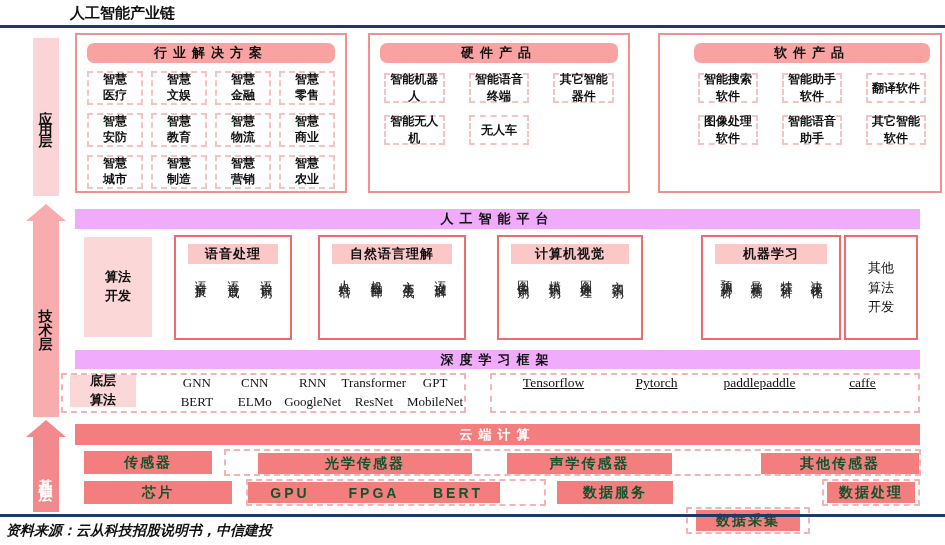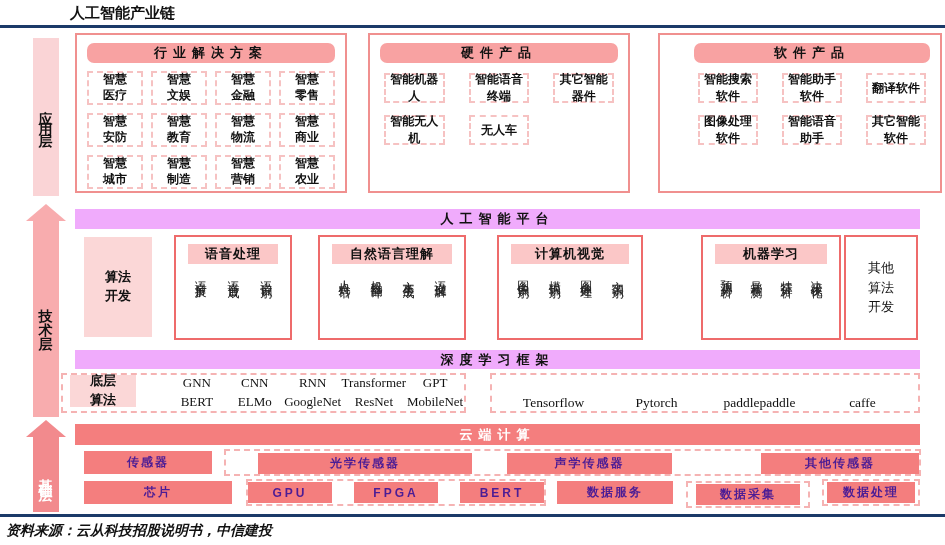--- a/index.html
+++ b/index.html
@@ -61,37 +61,37 @@
   .vcols{display:flex;justify-content:space-around;padding:2px 8px 0;}
   .vtext{writing-mode:vertical-lr;text-orientation:upright;font-size:12px;letter-spacing:2px;color:#222;}
   .big-label{font-weight:normal;font-size:13px;white-space:pre-line;text-align:left;line-height:1.5;}
 
   
   .dashed{position:absolute;border:2px dashed #F5B3B3;background:#fff;box-sizing:border-box;}
   .base-box{left:61px;top:373px;width:405px;height:40px;display:flex;align-items:flex-start;gap:32px;}
   .base-label{margin-left:7px;width:66px;height:32px;flex:none;}
   .algo-grid{flex:1;display:grid;grid-template-columns:repeat(5,1fr);row-gap:3px;
              font-family:"Liberation Serif","DejaVu Serif",serif;font-size:13px;text-align:center;}
-  .fw-box{left:490px;top:373px;width:430px;height:40px;display:flex;align-items:flex-end;padding:0 4px 0 10px;}
+  .fw-box{left:490px;top:373px;width:430px;height:40px;display:flex;align-items:flex-start;padding:0 4px 0 10px;text-decoration:underline;}
   .fw-item{flex:1;text-align:center;font-family:"Liberation Serif","DejaVu Serif",serif;font-size:13.5px;}
   .fw-label{width:62px;height:34px;flex:none;}
 
   
-  .pill{background:#F47E7E;color:#4c1d95;font-weight:bold;font-size:12px;letter-spacing:2px;
+  .pill{background:#F47E7E;color:#14532d;font-weight:bold;font-size:14px;letter-spacing:2px;
         display:flex;align-items:center;justify-content:center;box-sizing:border-box;}
   .p-sensor{position:absolute;left:84px;top:451px;width:128px;height:23px;}
   .sensor-dash{left:224px;top:449px;width:697px;height:27px;}
   .p-optical{position:absolute;left:32px;top:2px;width:214px;height:21px;}
   .p-acoustic{position:absolute;left:281px;top:2px;width:165px;height:21px;}
   .p-othersensor{position:absolute;left:535px;top:2px;width:158px;height:21px;}
   .p-chip{position:absolute;left:84px;top:481px;width:148px;height:23px;}
-  .chip-dash{left:246px;top:479px;width:300px;height:27px;display:flex;align-items:center;justify-content:space-between;}
+  .chip-dash{left:246px;top:479px;width:300px;height:27px;display:flex;align-items:center;justify-content:flex-start;}
   .chip-dash .pill{width:84px;height:21px;letter-spacing:3px;}
   .p-dataservice{position:absolute;left:557px;top:481px;width:116px;height:23px;}
-  .dd1{left:686px;top:481px;width:124px;height:27px;display:flex;align-items:center;justify-content:center;text-align:center;}
+  .dd1{left:686px;top:507px;width:124px;height:27px;display:flex;align-items:center;justify-content:center;text-align:center;}
   .dd1 .pill{width:104px;height:21px;}
   .dd2{left:822px;top:479px;width:98px;height:27px;display:flex;align-items:center;justify-content:center;}
   .dd2 .pill{width:88px;height:21px;}
 </style>
 </head>
 <body>
 
 <div class="title">人工智能产业链</div>
 <div class="rule rule-top"></div>
 

